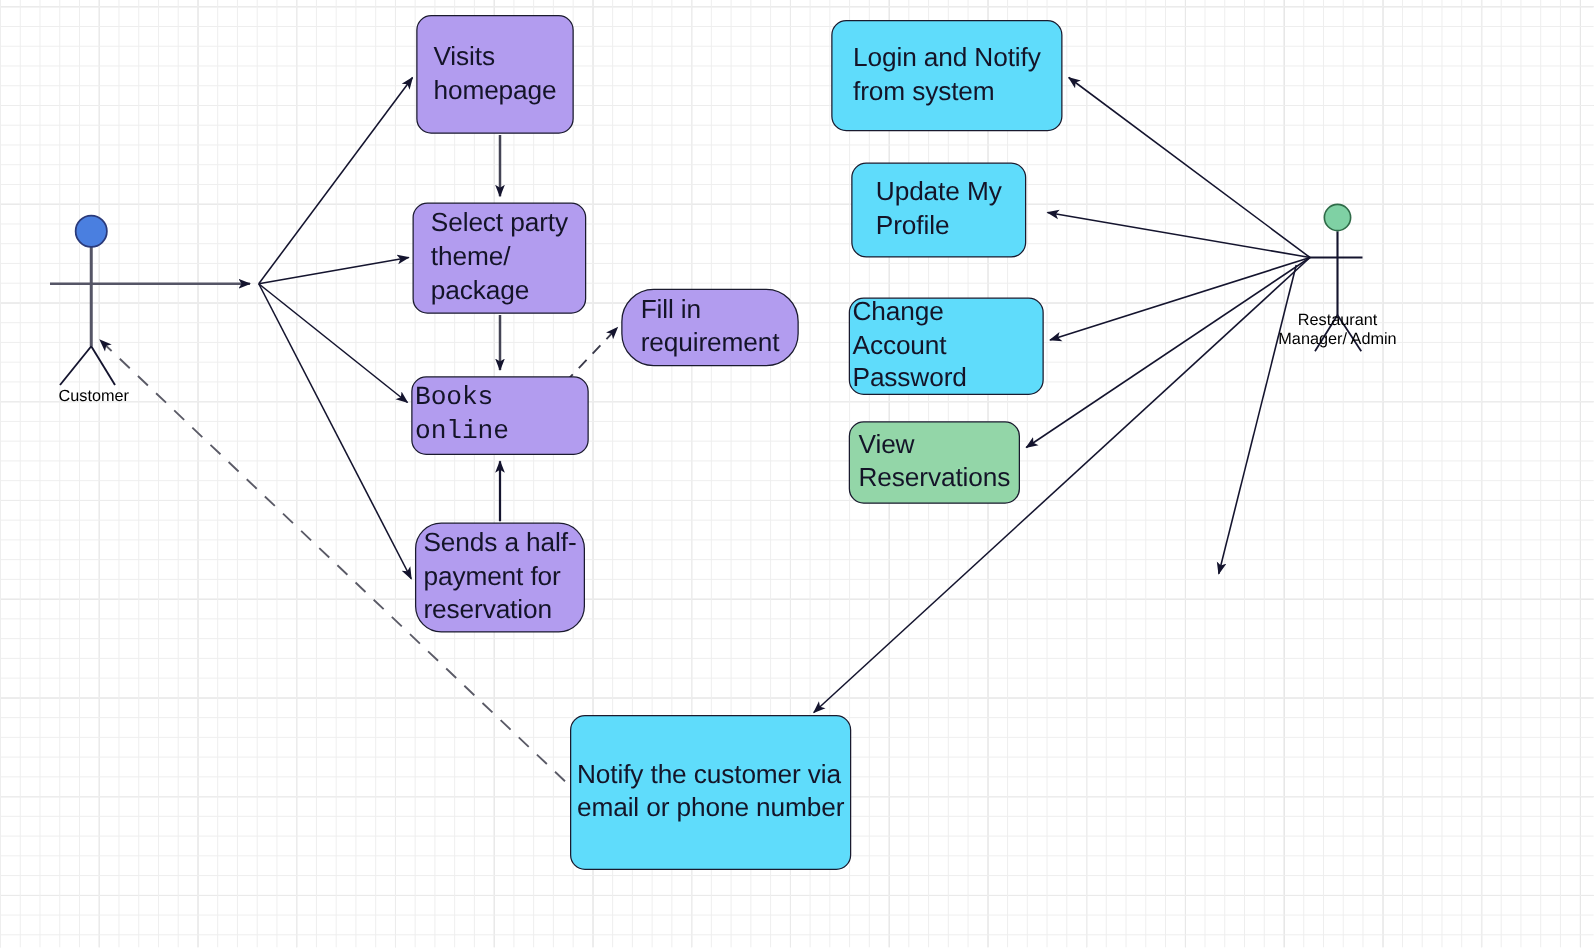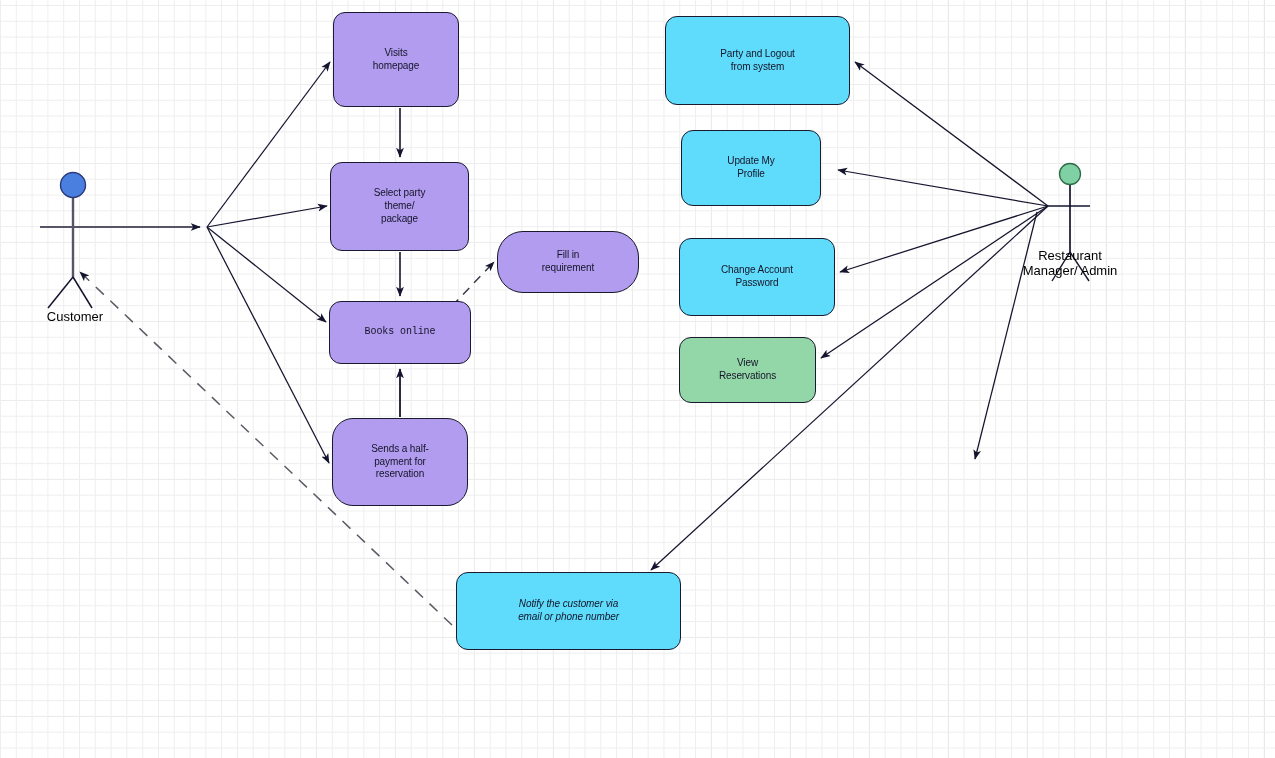--- a/index.html
+++ b/index.html
@@ -30,28 +30,28 @@
     pointer-events: none;
   }
   .node {
     position: absolute;
     box-sizing: border-box;
     border: 1.6px solid #1a1a2e;
     border-radius: 12px;
     display: flex;
     align-items: center;
     justify-content: center;
-    text-align: center;
+    text-align: left;
     color: #141428;
-    font-size: 10px;
+    font-size: 21px;
     line-height: 1.28;
     letter-spacing: -0.1px;
     font-family: "Liberation Sans", sans-serif;
     white-space: pre-line;
-    padding: 2px 14px;
+    padding: 2px 2px;
   }
   .node.purple { background: #b29cef; }
   .node.cyan   { background: #5fdcfb; }
   .node.green  { background: #93d6a8; }
   .actor-label {
     position: absolute;
     text-align: center;
     color: #000000;
     font-size: 13px;
     line-height: 1.16;
@@ -123,28 +123,28 @@
   <div class="node purple" style="left:330px;top:162px;width:139px;height:89px;">Select party
 theme/
 package</div>
   <div class="node purple" style="left:497px;top:231px;width:142px;height:62px;border-radius:26px;">Fill in
 requirement</div>
   <div class="node purple" style="left:329px;top:301px;width:142px;height:63px;font-family:Liberation Mono, monospace;">Books online</div>
   <div class="node purple" style="left:332px;top:418px;width:136px;height:88px;border-radius:21px;">Sends a half-
 payment for
 reservation</div>
 
-  <div class="node cyan" style="left:665px;top:16px;width:185px;height:89px;">Party and Logout
+  <div class="node cyan" style="left:665px;top:16px;width:185px;height:89px;">Login and Notify
 from system</div>
   <div class="node cyan" style="left:681px;top:130px;width:140px;height:76px;">Update My
 Profile</div>
   <div class="node cyan" style="left:679px;top:238px;width:156px;height:78px;">Change Account
 Password</div>
   <div class="node green" style="left:679px;top:337px;width:137px;height:66px;">View
 Reservations</div>
-  <div class="node cyan" style="left:456px;top:572px;width:225px;height:78px;font-style:italic;">Notify the customer via
+  <div class="node cyan" style="left:456px;top:572px;width:225px;height:124px;">Notify the customer via
 email or phone number</div>
 
   <div class="actor-label" style="left:0px;top:309px;width:150px;">Customer</div>
   <div class="actor-label" style="left:975px;top:248px;width:190px;">Restaurant
 Manager/ Admin</div>
 
 </div>
 
 </body></html>

